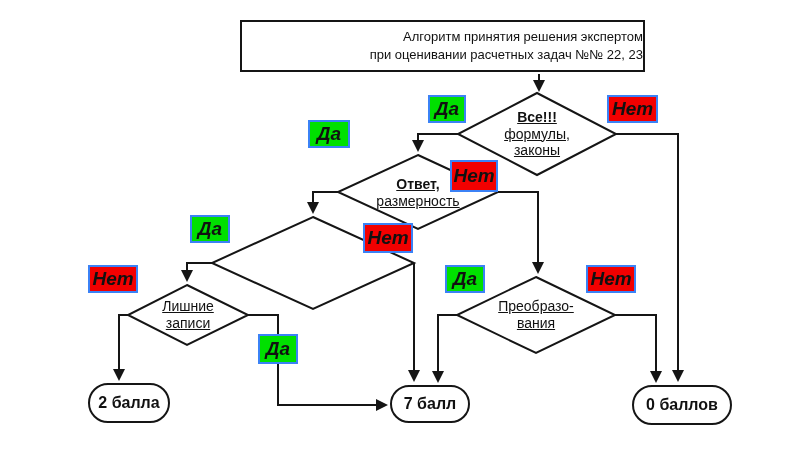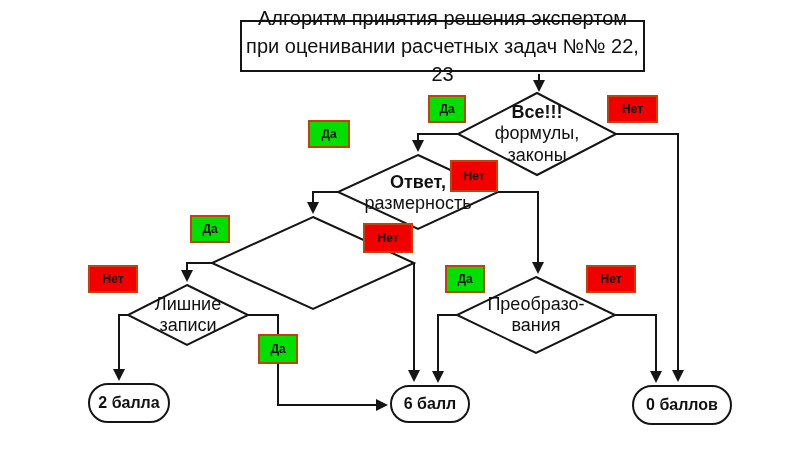--- a/index.html
+++ b/index.html
@@ -5,26 +5,26 @@
   html,body{margin:0;padding:0;background:#fff;}
   .stage{
     position:relative;width:800px;height:450px;background:#ffffff;
     font-family:"Liberation Sans",sans-serif;color:#111;overflow:hidden;
   }
   .stage svg{position:absolute;left:0;top:0;}
   .abs{position:absolute;box-sizing:border-box;}
   .center{display:flex;align-items:center;justify-content:center;text-align:center;}
   .col{flex-direction:column;}
   .bordered{border:2px solid #151515;background:#fff;}
-  .title-box{font-size:20px;line-height:1.4;letter-spacing:0;}
-  .dtext{font-size:18px;line-height:1.18;pointer-events:none;}
+  .title-box{font-size:13px;line-height:1.4;letter-spacing:0;align-items:flex-end;}
+  .dtext{font-size:14px;line-height:1.18;pointer-events:none;text-decoration:underline;}
   .b{font-weight:bold;}
   .tag{
-    border:2px solid #c2410c;font-size:12px;font-weight:bold;
-    display:flex;align-items:center;justify-content:center;
+    border:2px solid #3b82f6;font-size:19px;font-weight:bold;
+    display:flex;align-items:center;justify-content:center;font-style:italic;
   }
   .outcome{font-weight:bold;font-size:16px;border-radius:20px;}
 </style>
 </head>
 <body>
 
 <div class="stage">
 
   <svg width="800" height="450" viewBox="0 0 800 450">
     <defs>
@@ -86,16 +86,16 @@
   <div class="abs tag" style="left: 190px; top: 215px; width: 40px; height: 28px; background-color: rgb(0, 224, 0);">Да</div>
   <div class="abs tag" style="left: 363px; top: 223px; width: 50px; height: 30px; background-color: rgb(242, 0, 0);">Нет</div>
 
   <div class="abs tag" style="left: 88px; top: 265px; width: 50px; height: 28px; background-color: rgb(242, 0, 0);">Нет</div>
   <div class="abs tag" style="left: 258px; top: 334px; width: 40px; height: 30px; background-color: rgb(0, 224, 0);">Да</div>
 
   <div class="abs tag" style="left: 445px; top: 265px; width: 40px; height: 28px; background-color: rgb(0, 224, 0);">Да</div>
   <div class="abs tag" style="left: 586px; top: 265px; width: 50px; height: 28px; background-color: rgb(242, 0, 0);">Нет</div>
 
   <div class="abs bordered center outcome" style="left:88px;top:383px;width:82px;height:40px;">2 балла</div>
-  <div class="abs bordered center outcome" style="left:390px;top:385px;width:80px;height:38px;">6 балл</div>
+  <div class="abs bordered center outcome" style="left:390px;top:385px;width:80px;height:38px;">7 балл</div>
   <div class="abs bordered center outcome" style="left:632px;top:385px;width:100px;height:40px;text-align:center;">0 баллов</div>
 
 </div>
 
 </body></html>

